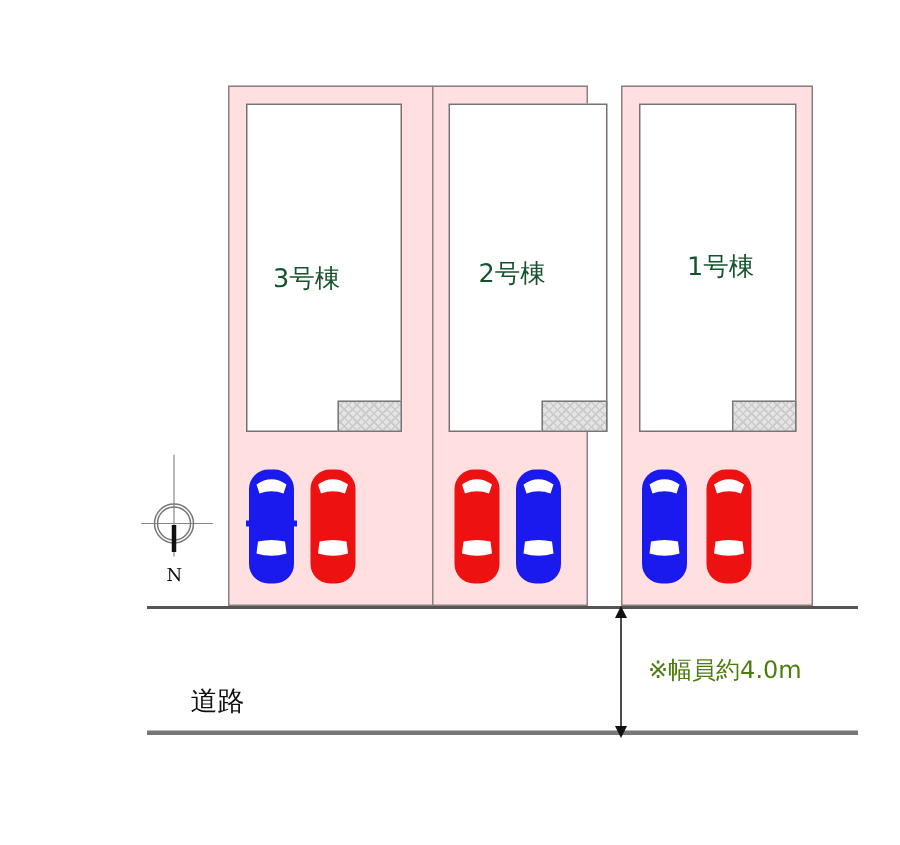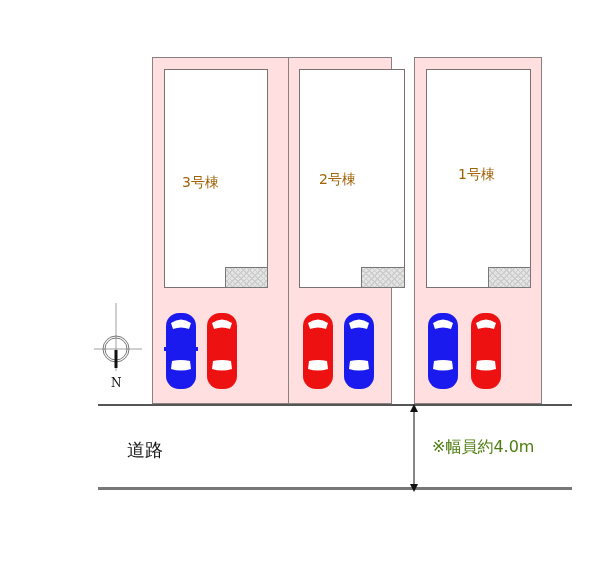--- a/index.html
+++ b/index.html
@@ -1,25 +1,25 @@
 <!DOCTYPE html>
 <html><head>
 <meta charset="utf-8">
 <style>
   html,body{margin:0;padding:0;background:#fff;}
   body{width:600px;height:563px;position:relative;overflow:hidden;font-family:"DejaVu Sans","Liberation Sans",sans-serif;}
   .lot{position:absolute;top:57px;height:347px;background:#ffdfdf;border:1px solid #8a8080;box-sizing:border-box;}
   .house{position:absolute;background:#fff;border:1.5px solid #7a7070;box-sizing:border-box;}
-  .house-label{position:absolute;font-size:14px;color:#a16207;white-space:nowrap;}
+  .house-label{position:absolute;font-size:17px;color:#14532d;white-space:nowrap;}
   .hatch{position:absolute;border:1px solid #777;box-sizing:border-box;
     background-color:#e4e4e4;
     background-image:repeating-linear-gradient(45deg,#ccc 0 1px,transparent 1px 4px),repeating-linear-gradient(-45deg,#ccc 0 1px,transparent 1px 4px);}
   .car{position:absolute;width:34px;height:80px;}
   .line{position:absolute;background:#555;}
-  .road-label{position:absolute;font-size:18px;color:#111;}
+  .road-label{position:absolute;font-size:18px;color:#111;margin-top:17px;}
   .width-note{position:absolute;font-size:16px;color:#4d7c0f;white-space:nowrap;}
   .north{position:absolute;}
 </style>
 </head>
 <body>
 
 <div class="lot" style="left:152px;width:137px;">
   <div class="house" style="left:11px;top:11px;width:104px;height:219px;"></div>
   <div class="hatch" style="left:72px;top:209px;width:43px;height:21px;"></div>
   <span class="house-label" style="left:29px;top:116px;">3号棟</span>

